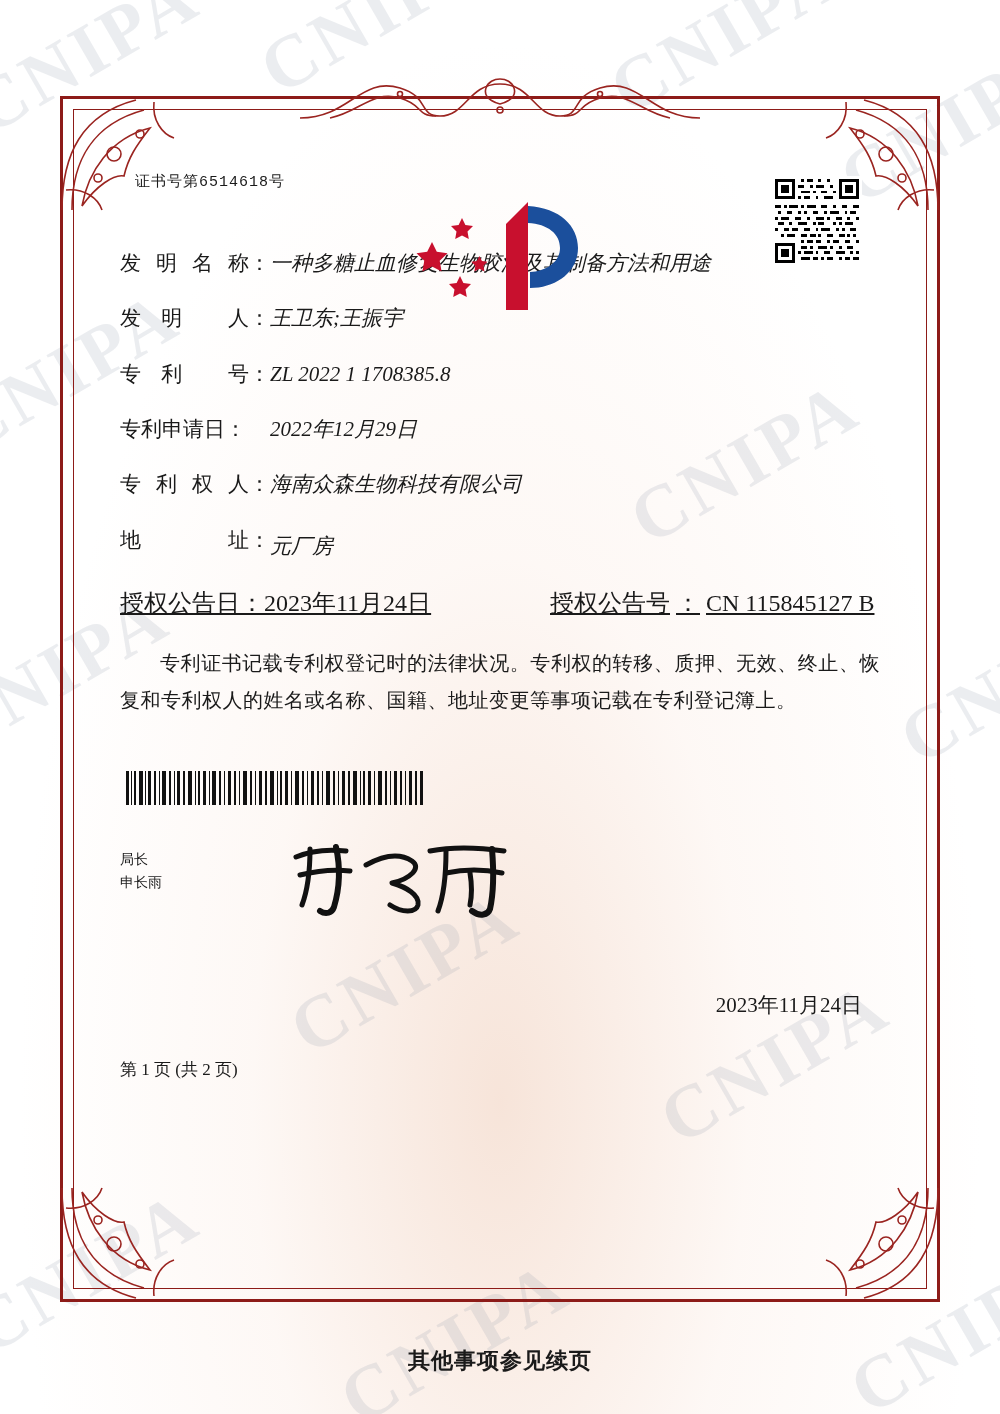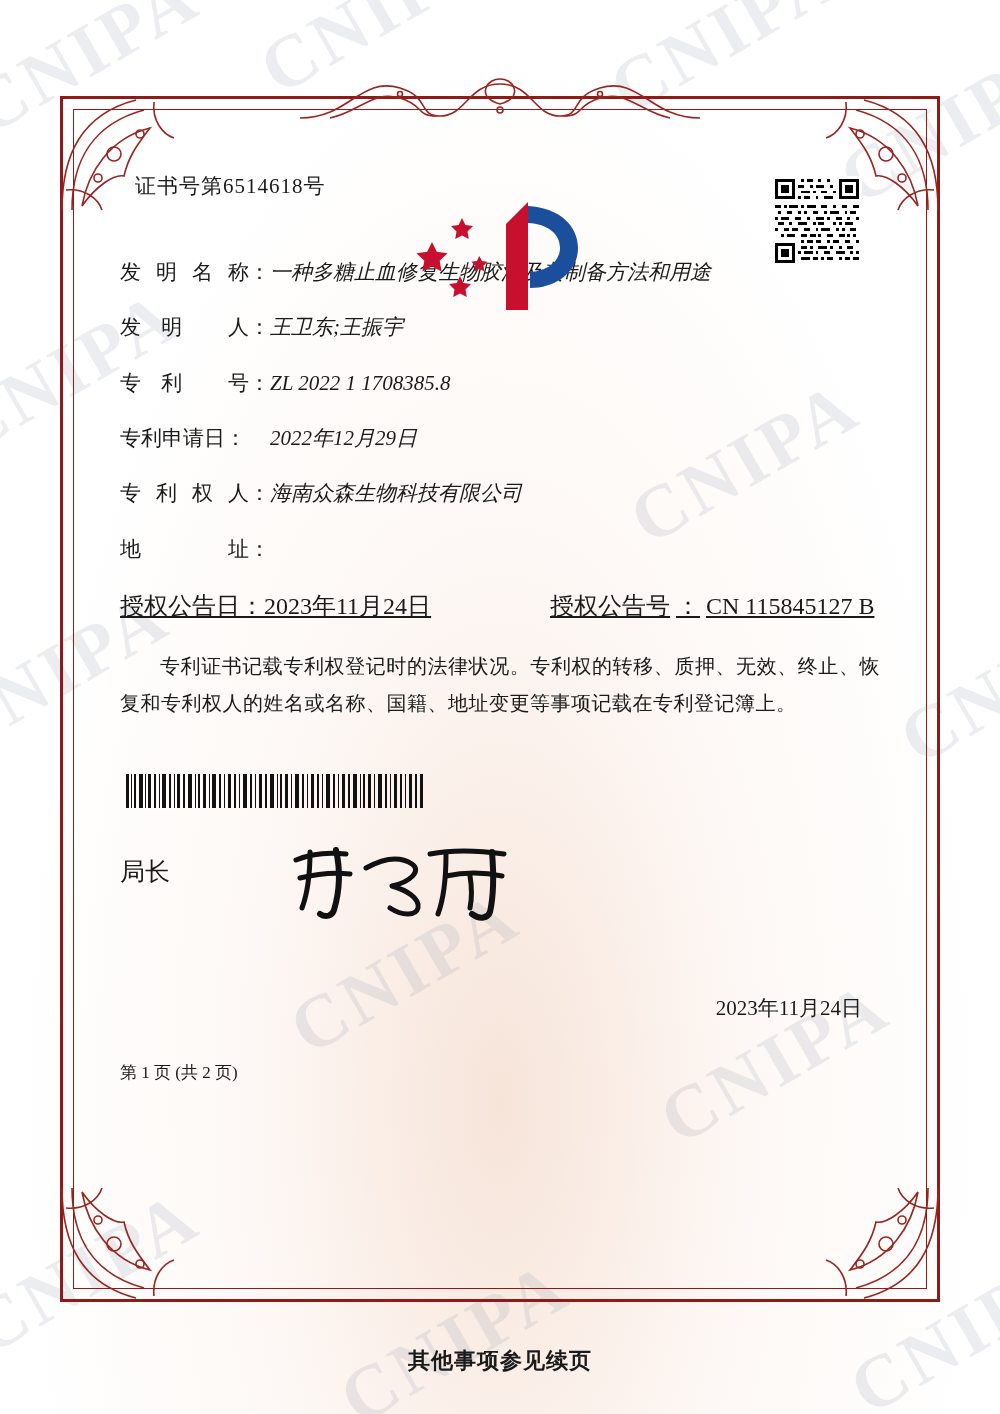--- a/index.html
+++ b/index.html
@@ -49,21 +49,21 @@
   .top-orn{
     position:absolute;left:50%;top:66px;transform:translateX(-50%);
     width:420px;height:60px;color:#9a2420;
   }
   .top-orn svg{width:100%;height:100%;display:block;}
 
   
   .content{position:absolute;left:120px;top:140px;right:120px;}
 
   .cert-no{
-    font-size:21px;letter-spacing:1px;margin:32px 0 0 15px;
+    font-size:15px;letter-spacing:1px;margin:32px 0 0 15px;font-family:Liberation Mono, monospace;
   }
 
   .emblem{
     position:absolute;left:50%;top:58px;transform:translateX(-50%);
     width:180px;height:120px;
   }
   .emblem svg{width:100%;height:100%;display:block;}
 
   .qr{
     position:absolute;right:18px;top:36px;
@@ -109,21 +109,21 @@
 
   .barcode{
     margin-top:52px;
     height:34px;
     width:300px;
     margin-left:6px;
   }
   .barcode svg{display:block;width:100%;height:100%;}
 
   .sign-block{margin-top:44px;position:relative;height:120px;}
-  .sign-label{font-size:25px;line-height:1.6;}
+  .sign-label{font-size:14px;line-height:1.6;}
   .signature{
     position:absolute;left:160px;top:-18px;
     width:260px;height:90px;color:#111;
   }
   .signature svg{width:100%;height:100%;display:block;}
 
   .date-line{
     text-align:right;font-size:21px;margin-top:22px;padding-right:18px;
   }
 
@@ -320,20 +320,21 @@
         <span class="fvalue">海南众森生物科技有限公司</span>
       </div>
 
       <div class="frow">
         <span class="flabel">
           <span>地</span>
             <span>&nbsp;&nbsp;&nbsp;</span>
             <span>址：</span>
         </span>
         <span class="fvalue">
+          <span class="cont">元厂房</span>
         </span>
       </div>
 
       <div class="row-two">
         <span class="left">
           <span class="flabel">
               <span>授权公告日</span>
               <span>：</span>
             </span>
           <span>2023年11月24日</span>
@@ -412,20 +413,21 @@
             <rect x="279" y="0" width="1" height="34"></rect>
           <rect x="283" y="0" width="3" height="34"></rect>
             <rect x="289" y="0" width="2" height="34"></rect>
           <rect x="294" y="0" width="3" height="34"></rect>
         </g>
       </svg>
     </div>
 
     <div class="sign-block">
       <div class="sign-label">局长</div>
+      <div class="sign-label">申长雨</div>
       <div class="signature">
         <svg viewBox="0 0 260 90" fill="none" stroke="currentColor" stroke-width="5" stroke-linecap="round" stroke-linejoin="round">
           <path d="M16 26 C30 20 48 18 66 20"></path>
           <path d="M30 18 C30 40 28 58 22 74"></path>
           <path d="M20 44 C36 40 54 38 70 40"></path>
           <path d="M56 16 C60 34 60 56 54 76 C52 82 46 84 40 80" stroke-width="6"></path>
           <path d="M86 34 C104 24 120 22 132 30 C142 37 130 48 112 52 C126 56 140 64 138 74 C136 82 122 82 110 74"></path>
           <path d="M150 20 C170 16 196 16 224 20"></path>
           <path d="M166 20 C166 44 164 64 158 80"></path>
           <path d="M166 42 C184 38 204 38 222 42"></path>

